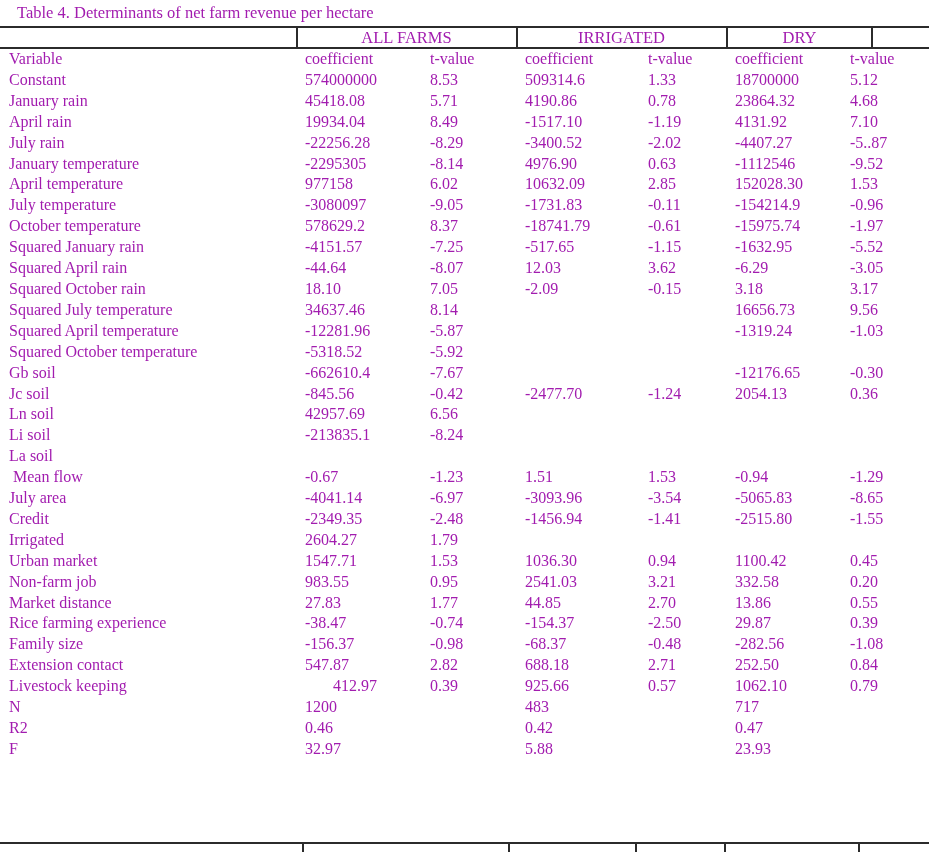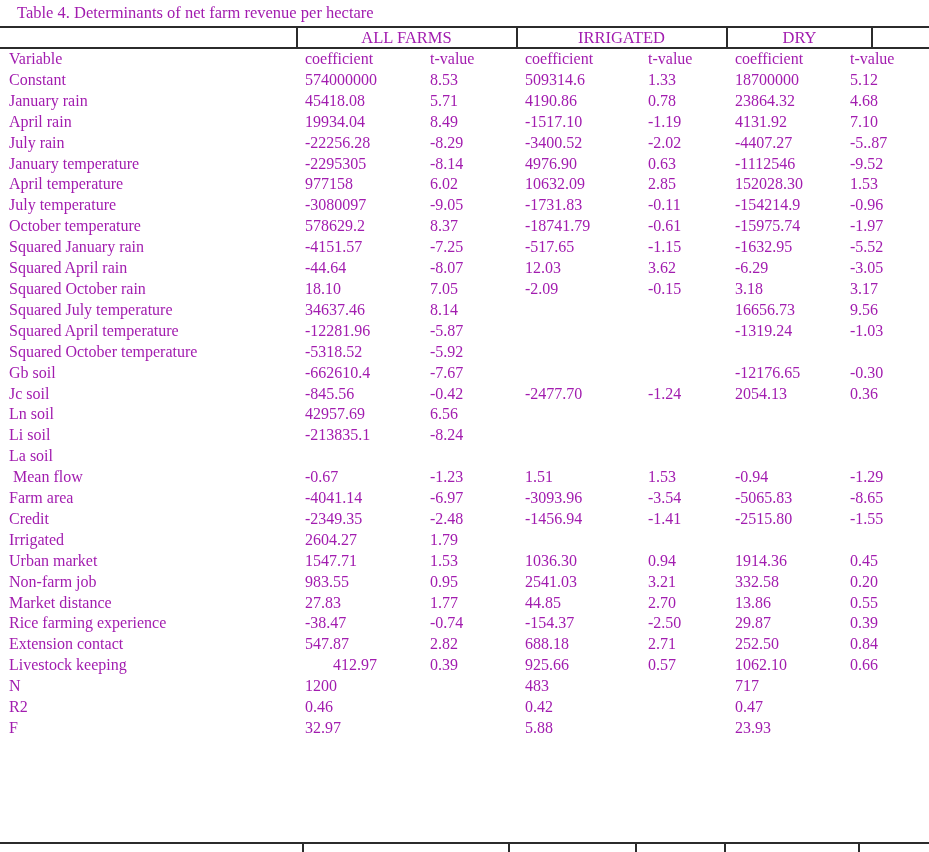--- a/index.html
+++ b/index.html
@@ -307,21 +307,21 @@
         <tr>
     <td> Mean flow</td>
     <td>-0.67</td>
     <td>-1.23</td>
     <td>1.51</td>
     <td>1.53</td>
     <td>-0.94</td>
     <td>-1.29</td>
   </tr>
         <tr>
-    <td>Farm area</td>
+    <td>July area</td>
     <td>-4041.14</td>
     <td>-6.97</td>
     <td>-3093.96</td>
     <td>-3.54</td>
     <td>-5065.83</td>
     <td>-8.65</td>
   </tr>
         <tr>
     <td>Credit</td>
     <td>-2349.35</td>
@@ -339,21 +339,21 @@
     <td></td>
     <td></td>
     <td></td>
   </tr>
         <tr>
     <td>Urban market</td>
     <td>1547.71</td>
     <td>1.53</td>
     <td>1036.30</td>
     <td>0.94</td>
-    <td>1914.36</td>
+    <td>1100.42</td>
     <td>0.45</td>
   </tr>
         <tr>
     <td>Non-farm job</td>
     <td>983.55</td>
     <td>0.95</td>
     <td>2541.03</td>
     <td>3.21</td>
     <td>332.58</td>
     <td>0.20</td>
@@ -370,36 +370,45 @@
         <tr>
     <td>Rice farming experience</td>
     <td>-38.47</td>
     <td>-0.74</td>
     <td>-154.37</td>
     <td>-2.50</td>
     <td>29.87</td>
     <td>0.39</td>
   </tr>
         <tr>
+    <td>Family size</td>
+    <td>-156.37</td>
+    <td>-0.98</td>
+    <td>-68.37</td>
+    <td>-0.48</td>
+    <td>-282.56</td>
+    <td>-1.08</td>
+  </tr>
+        <tr>
     <td>Extension contact</td>
     <td>547.87</td>
     <td>2.82</td>
     <td>688.18</td>
     <td>2.71</td>
     <td>252.50</td>
     <td>0.84</td>
   </tr>
         <tr>
     <td>Livestock keeping</td>
     <td>       412.97</td>
     <td>0.39</td>
     <td>925.66</td>
     <td>0.57</td>
     <td>1062.10</td>
-    <td>0.66</td>
+    <td>0.79</td>
   </tr>
         <tr>
     <td>N</td>
     <td>1200</td>
     <td></td>
     <td>483</td>
     <td></td>
     <td>717</td>
     <td></td>
   </tr>

